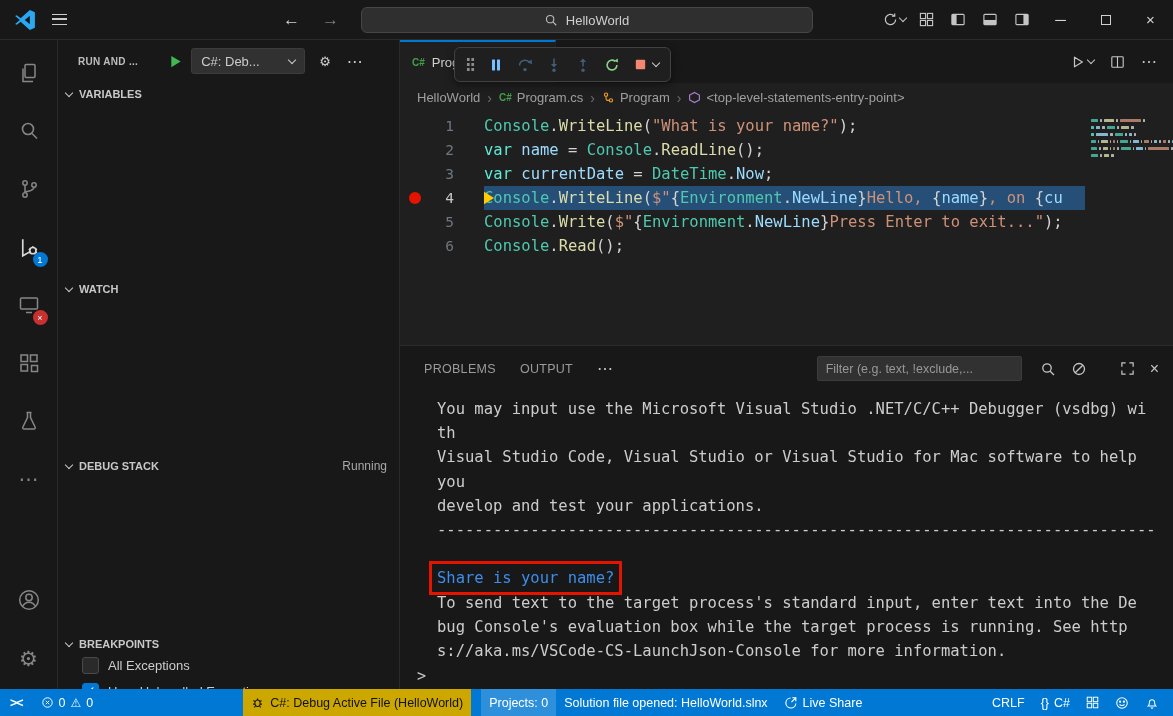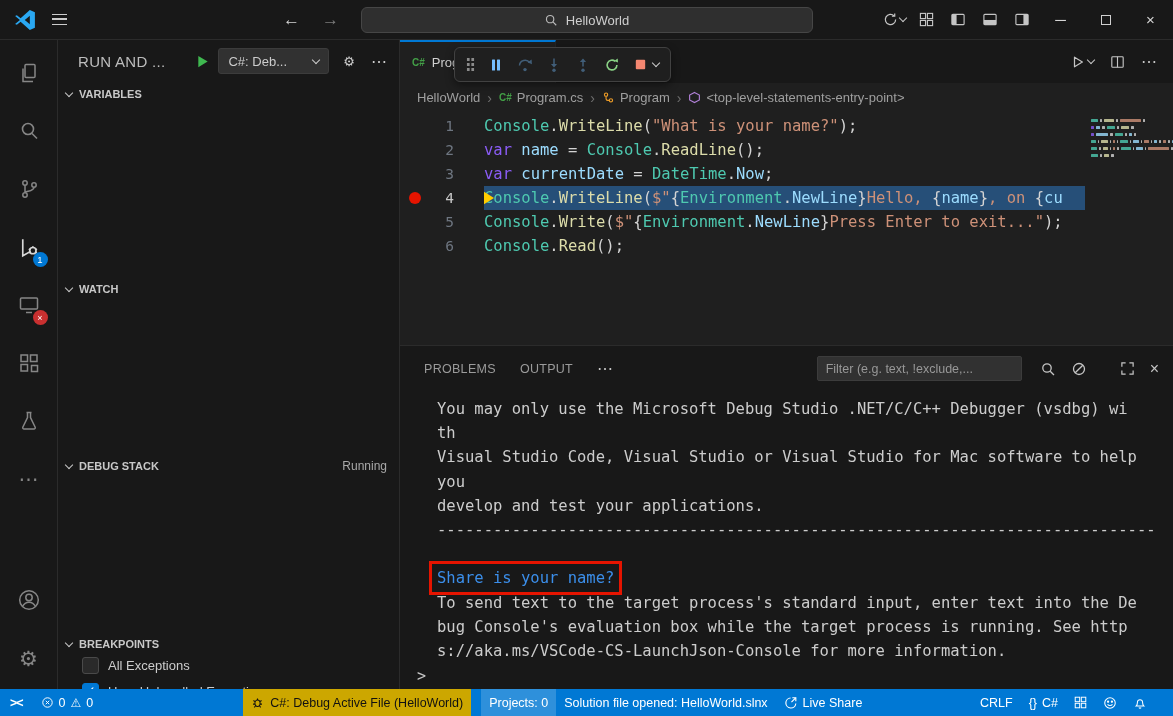--- a/index.html
+++ b/index.html
@@ -30,21 +30,21 @@
   .ab-item{width:48px;height:58px;display:flex;align-items:center;justify-content:center;position:relative;color:#868686}
   .ab-item.active{color:#d7d7d7}
   .badge{position:absolute;right:5px;bottom:9px;min-width:15px;height:15px;border-radius:9px;background:#0078d4;color:#fff;font-size:9.5px;display:flex;align-items:center;justify-content:center;padding:0 3px}
   .badge.err{background:#c93030;font-size:9px}
   .ab-bottom{margin-top:auto;display:flex;flex-direction:column;align-items:center;padding-bottom:2px}
   .gear-glyph{font-size:21px;line-height:1}
 
   
   .sidebar{flex:0 0 342px;background:#181818;border-right:1px solid #2b2b2b;position:relative;overflow:hidden}
   .sb-header{position:absolute;top:6px;left:0;width:100%;height:30px;display:flex;align-items:center;padding:0 12px 0 20px}
-  .sb-title{font-size:15px;font-weight:400;color:#bdbdbd;letter-spacing:.3px;white-space:nowrap}
+  .sb-title{font-size:10px;font-weight:700;color:#bdbdbd;letter-spacing:.3px;white-space:nowrap}
   .sb-play{margin-left:30px;margin-right:8px}
   .sb-config{display:flex;align-items:center;background:#313131;border:1px solid #3c3c3c;border-radius:3px;height:26px;padding:0 9px;color:#ccc;width:114px;justify-content:space-between}
   .sb-gear{margin-left:14px;color:#ccc}
   .sb-more{margin-left:16px;color:#ccc;font-size:16px}
   .section{position:absolute;left:0;width:100%;height:24px;display:flex;align-items:center;gap:7px;padding:0 12px 0 8px;font-size:11px;font-weight:700;color:#c8c8c8}
   .sec-status{margin-left:auto;font-weight:400;color:#a8a8a8;font-size:12px}
   .bp-row{position:absolute;left:0;width:100%;height:22px;display:flex;align-items:center;gap:9px;padding-left:24px;font-size:13px;color:#ccc}
   .checkbox{width:17px;height:17px;border:1px solid #4a4a4a;border-radius:3px;background:#2a2a2a;display:flex;align-items:center;justify-content:center;font-size:12px;color:#fff}
   .checkbox.checked{background:#0078d4;border-color:#0078d4}
   .checkbox span{display:none}
@@ -66,21 +66,21 @@
 
   .code-area{flex:0 0 233px;position:relative;padding-top:2px;overflow:hidden}
   .code-line{display:flex;height:24px;padding-right:88px;font-family:"DejaVu Sans Mono","Liberation Mono",monospace;font-size:15.5px}
   .gutter{flex:0 0 84px;position:relative;height:100%}
   .ln{position:absolute;right:30px;top:0;line-height:24px;color:#6e7681;font-size:14.5px}
   .code-line.current .ln{color:#c6c6c6}
   .bp{position:absolute;left:9px;top:6px;width:12px;height:12px;border-radius:50%;background:#e51400}
   .line-text{flex:1;position:relative;white-space:pre;line-height:24px;height:24px;overflow:hidden}
   .code-line.current .line-text{background:#264f78}
   .dbg-arrow{position:absolute;left:-1px;top:5px;width:0;height:0;border-left:11px solid #ffcc00;border-top:7px solid transparent;border-bottom:7px solid transparent;z-index:2}
-  .tk-type{color:#4ec9b0}.tk-method{color:#dcdcaa}.tk-kw{color:#8b5cf6}
+  .tk-type{color:#4ec9b0}.tk-method{color:#dcdcaa}.tk-kw{color:#5eead4}
   .tk-var{color:#9cdcfe}.tk-str{color:#ce9178}.tk-pun{color:#d4d4d4}
   .minimap{position:absolute;top:2px;right:0;width:88px;height:231px;background:#1f1f1f;padding:5px 0 0 6px}
   .mm-row{height:3px;margin-bottom:4px;display:flex;gap:2px;align-items:center}
   .mm-bar{display:inline-block;height:2.6px;background:currentColor;opacity:.8;border-radius:.5px}
 
   
   .panel{flex:1;background:#181818;border-top:1px solid #2b2b2b;display:flex;flex-direction:column;min-height:0;position:relative}
   .panel-header{flex:0 0 45px;display:flex;align-items:center;padding:0 14px}
   .panel-tab{height:40px;line-height:40px;padding:0 10px;margin-right:4px;font-size:12.5px;color:#9b9b9b;letter-spacing:.3px;white-space:nowrap}
   .panel-tab.active{color:#e7e7e7;border-bottom:1px solid #0078d4;outline:3px solid #e51400}
@@ -95,21 +95,21 @@
   .cl-stdout{color:#3b8eea}
   .annotated{outline:3px solid #e51400;outline-offset:5px}
   .panel-prompt{flex:0 0 26px;display:flex;align-items:center;padding-left:17px;color:#c5c5c5;font-family:"DejaVu Sans Mono","Liberation Mono",monospace;font-size:15px}
 
   
   .statusbar{flex:0 0 27px;background:#0078d4;display:flex;align-items:center;color:#fff;font-size:12.5px;overflow:hidden}
   .sb-item{display:flex;align-items:center;gap:5px;height:100%;padding:0 8px;white-space:nowrap}
   .sb-remote-ind{font-weight:700;letter-spacing:-1px;padding:0 10px}
   .sb-debug{background:#cca700;color:#111;margin-left:142px;gap:6px;font-weight:400}
   .sb-projects{background:rgba(255,255,255,.18);margin-left:10px}
-  .sb-right{margin-left:auto;display:flex;height:100%;align-items:flex-start;padding-right:18px}
+  .sb-right{margin-left:auto;display:flex;height:100%;align-items:flex-start;padding-right:6px}
   .warn-glyph{font-size:12px;line-height:1}
 </style>
 </head>
 <body>
 
 <div class="app">
 
   <div class="titlebar">
     <div class="tb-left">
       <span>
@@ -535,21 +535,21 @@
             <span class="pi-gap">
                 <svg width="15" height="15" viewBox="0 0 16 16" fill="none" stroke="currentColor" stroke-width="1.3">
                   <path d="M2 6V2h4M10 2h4v4M14 10v4h-4M6 14H2v-4"></path>
                 </svg>
               </span>
             <span class="panel-close">×</span>
           </span>
         </div>
         <div class="panel-content">
           <div>
-              <div class="console-line"><span class="cl-default">You may only use the Microsoft Debug Studio .NET/C/C++ Debugger (vsdbg) wi</span></div>
+              <div class="console-line"><span class="cl-default">You may input use the Microsoft Visual Studio .NET/C/C++ Debugger (vsdbg) wi</span></div>
               <div class="console-line"><span class="cl-default">th</span></div>
               <div class="console-line"><span class="cl-default">Visual Studio Code, Visual Studio or Visual Studio for Mac software to help</span></div>
               <div class="console-line"><span class="cl-default">you</span></div>
               <div class="console-line"><span class="cl-default">develop and test your applications.</span></div>
               <div class="console-line"><span class="cl-default">-----------------------------------------------------------------------------</span></div>
               <div class="console-line"><span class="cl-default">&nbsp;</span></div>
               <div class="console-line"><span class="cl-stdout annotated">Share is your name?</span></div>
               <div class="console-line"><span class="cl-default">To send text to the target process's standard input, enter text into the De</span></div>
               <div class="console-line"><span class="cl-default">bug Console's evaluation box while the target process is running. See http</span></div>
               <div class="console-line"><span class="cl-default">s://aka.ms/VSCode-CS-LaunchJson-Console for more information.</span></div>

